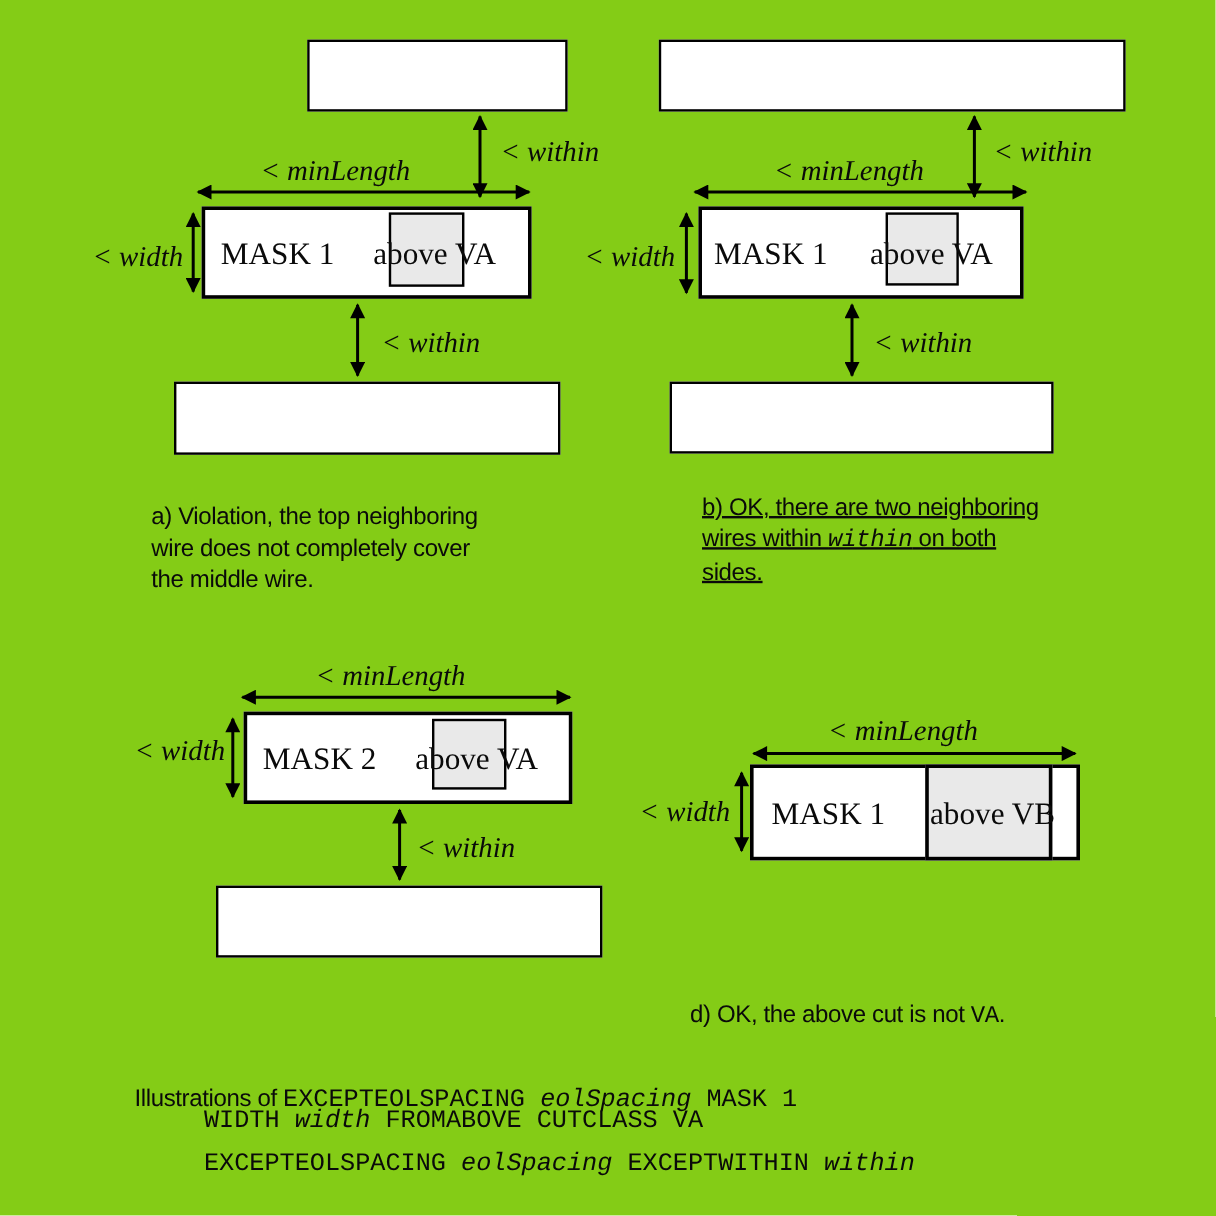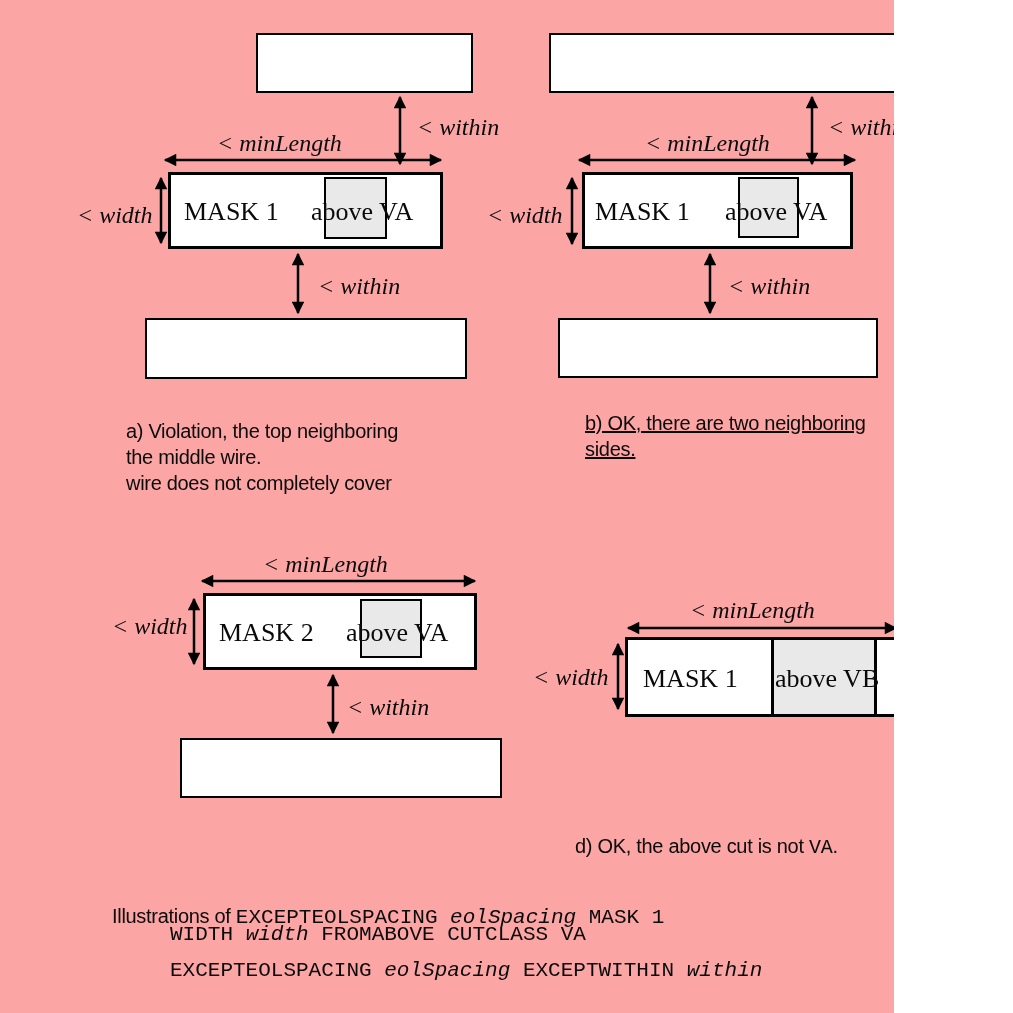--- a/index.html
+++ b/index.html
@@ -1,17 +1,17 @@
 <!DOCTYPE html>
 <html><head>
 <meta charset="utf-8">
 <style>
   html,body { margin:0; padding:0; background:#ffffff; }
   .canvas {
-    position:relative; width:894px; height:1013px; background:#fca5a5;
+    position:relative; width:1013px; height:1013px; background:#84cc16;
     font-family:"Liberation Sans", sans-serif; color:#000; overflow:hidden;
   }
   .arrow-layer { position:absolute; left:0; top:0; }
   .arrow { stroke:#000000; stroke-width:2.5; }
   .rect {
     position:absolute; box-sizing:border-box;
     border:2px solid #000000; background:#ffffff;
   }
   .rect.thick { border-width:3px; }
   .cut { background:#e9e9e9; }
@@ -103,26 +103,29 @@
   <div class="stext" style="left:346px; top:620px;">above VA</div>
   <div class="slabel" style="left:347px; top:695px;">&lt; within</div>
 
   <div class="slabel" style="left:690px; top:598px;">&lt; minLength</div>
   <div class="slabel" style="left:533px; top:665px;">&lt; width</div>
   <div class="stext" style="left:643px; top:666px;">MASK 1</div>
   <div class="stext" style="left:775px; top:666px;">above VB</div>
 
   <div class="caption" style="left:126px; top:418px;">
     <div>a) Violation, the top neighboring</div>
+    <div>wire does not completely cover</div>
     <div>the middle wire.</div>
-    <div>wire does not completely cover</div>
   </div>
 
   <div class="caption" style="left:585px; top:410px;text-decoration:underline;">
     <div>b) OK, there are two neighboring</div>
+    <div>
+      <span>wires within </span><span class="mono-italic">within</span><span> on both</span>
+    </div>
     <div>sides.</div>
   </div>
 
 
   <div class="caption" style="left:575px; top:833px;">
     <span>d) OK, the above cut is not </span><span class="mono">VA</span><span>.</span>
   </div>
 
   <div class="footer-line" style="left:112px; top:903px;">
     <span>Illustrations of </span><span class="mono">EXCEPTEOLSPACING </span><span class="mono-italic">eolSpacing</span><span class="mono"> MASK 1</span>

